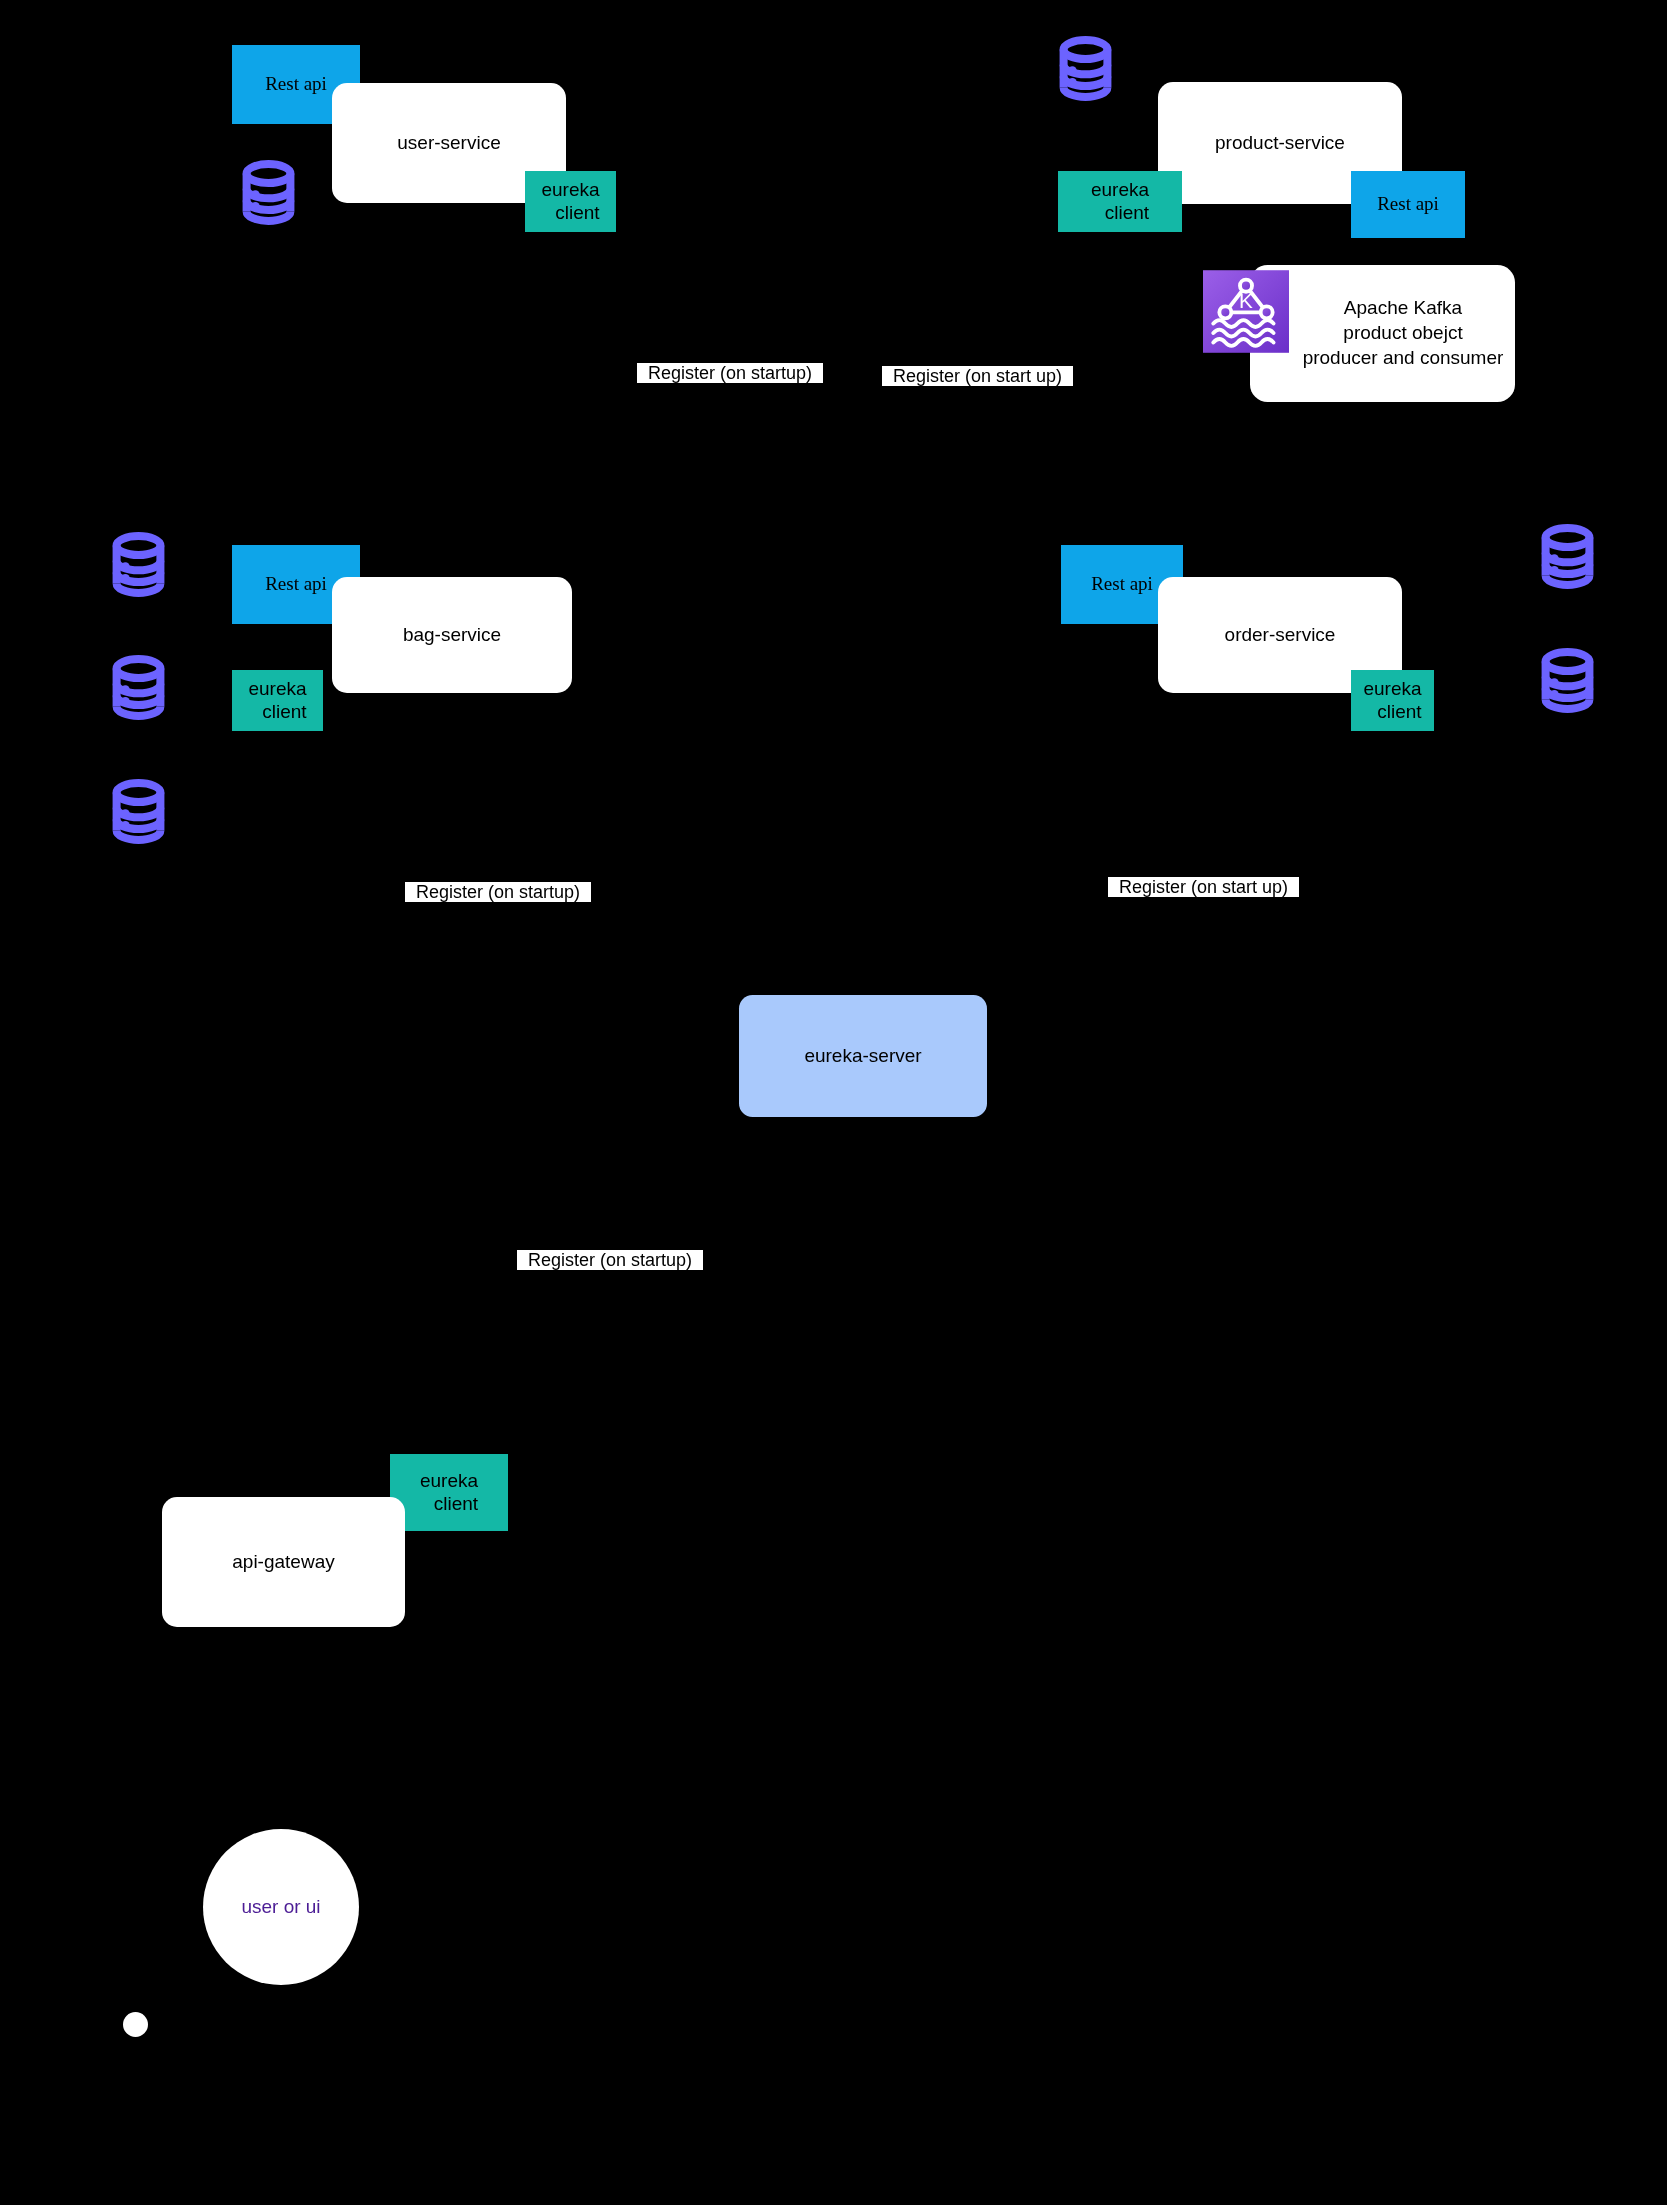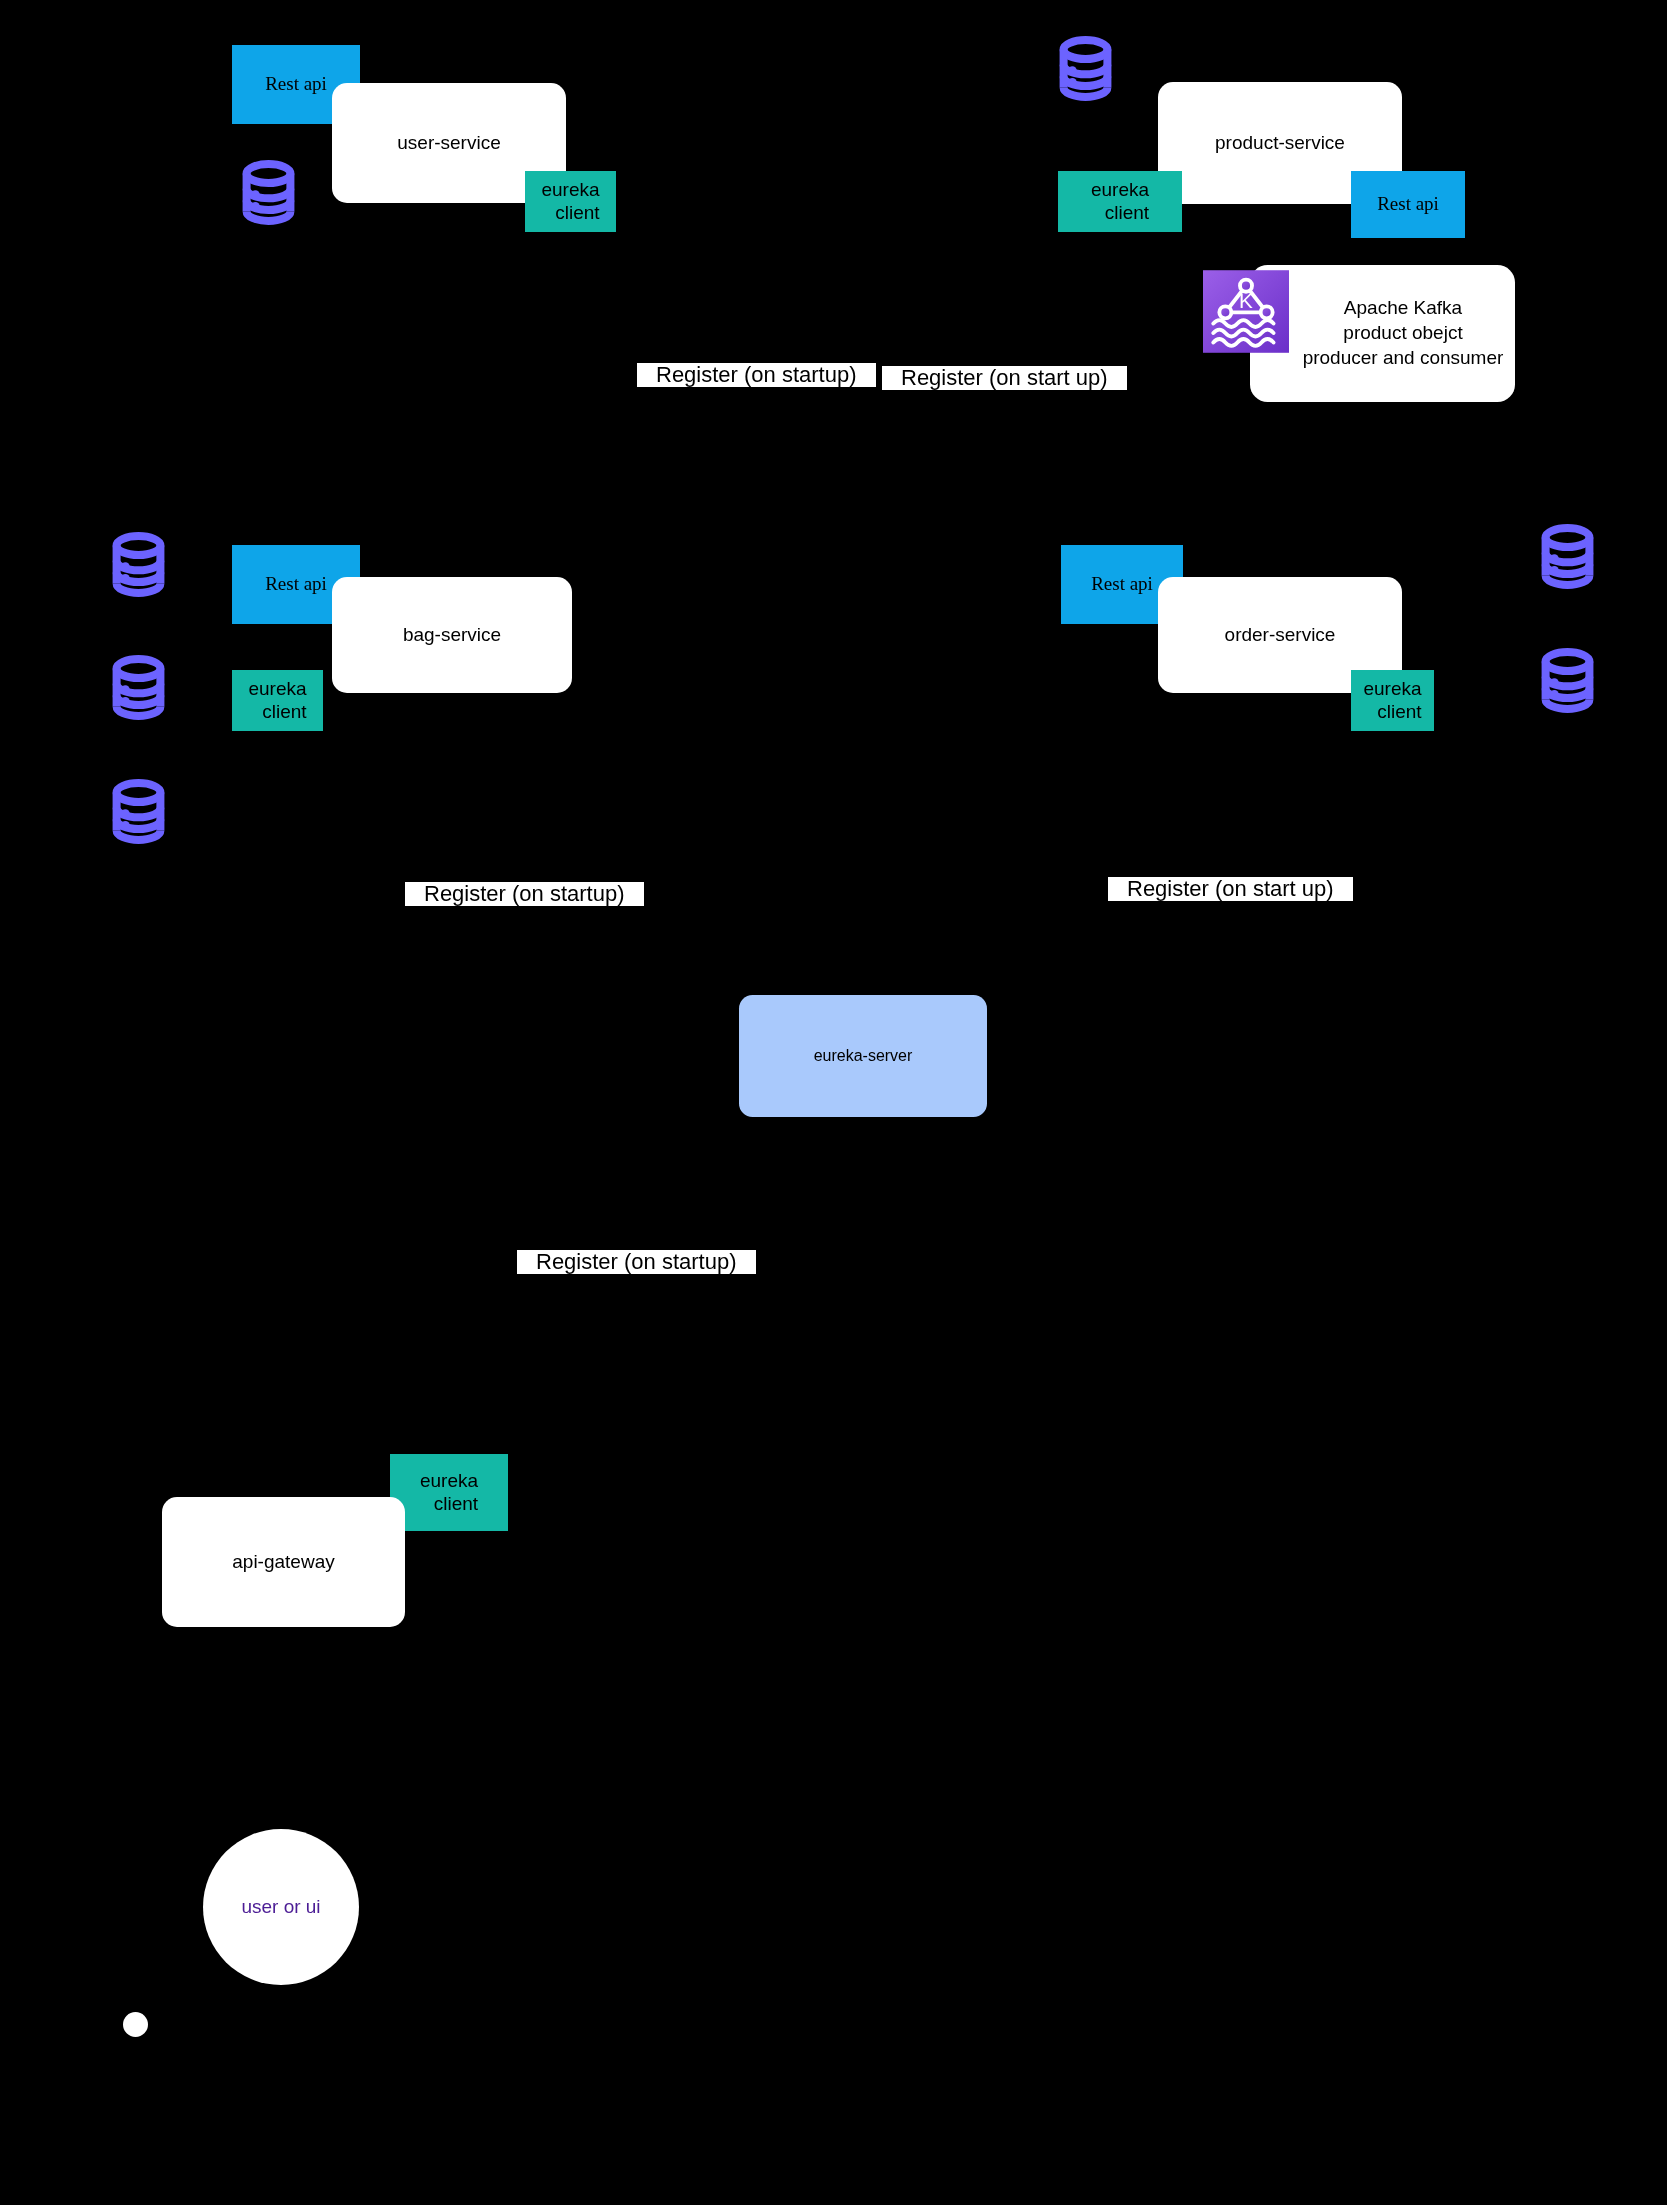--- a/index.html
+++ b/index.html
@@ -43,30 +43,30 @@
   .eureka-client {
     background: #14b8a6;
     font-size: 19px;
     white-space: pre-line;
     text-align: right;
   }
   
   .eureka-server {
     background: #a9c9fc;
     border-radius: 13.5px;
-    font-size: 16px;
+    font-size: 19px;
   }
   
   .register-label {
     position: absolute;
     background: #ffffff;
     color: #000000;
-    font-size: 22px;
+    font-size: 18px;
     line-height: 1.0;
-    padding: 1px 19px;
+    padding: 1px 11px;
     white-space: nowrap;
     text-align: right;
   }
   
   .kafka-card {
     position: absolute;
     background: #ffffff;
     border-radius: 17.6px;
     color: #000000;
     font-size: 19px;

